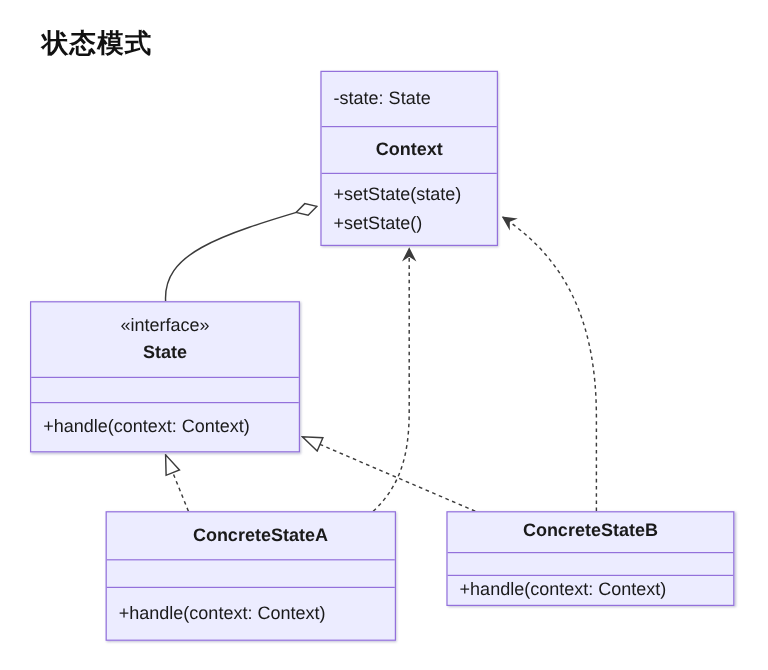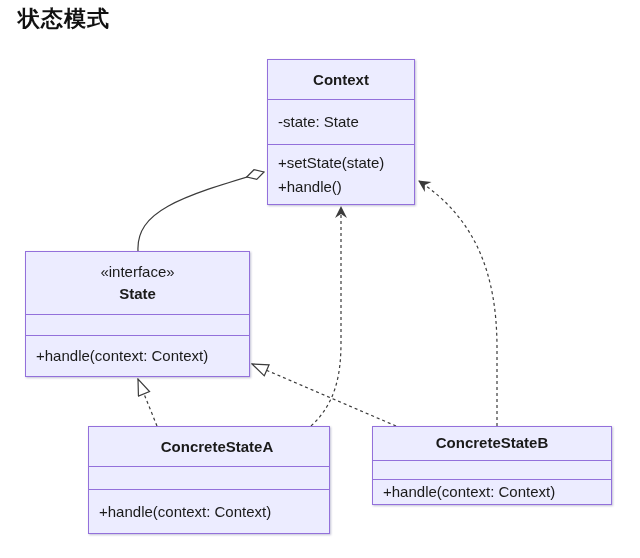--- a/index.html
+++ b/index.html
@@ -12,21 +12,21 @@
     position: relative;
     width: 640px;
     height: 558px;
     background: #ffffff;
     overflow: hidden;
   }
   .title {
     position: absolute;
     left: 18px;
     top: 4px;
-    margin: 0;
+    margin: 17px;
     font-size: 22px;
     font-weight: bold;
     color: #111111;
     letter-spacing: 1px;
   }
   .edges {
     position: absolute;
     left: 0;
     top: 0;
     width: 640px;
@@ -116,29 +116,29 @@
     <path d="M 157 426 L 138 379" fill="none" stroke="#3b3b3b" stroke-width="1.2" stroke-dasharray="3,3" marker-end="url(#m-triangle)"></path>
 
     <path d="M 396 426 L 252 364" fill="none" stroke="#3b3b3b" stroke-width="1.2" stroke-dasharray="3,3" marker-end="url(#m-triangle)"></path>
 
     <path d="M 311 426 C 336 403 341 374 341 342 L 341 207" fill="none" stroke="#3b3b3b" stroke-width="1.2" stroke-dasharray="3,3" marker-end="url(#m-open)"></path>
 
     <path d="M 497 426 L 497 348 C 497 270 473 217 419 181" fill="none" stroke="#3b3b3b" stroke-width="1.2" stroke-dasharray="3,3" marker-end="url(#m-open)"></path>
   </svg>
 
   <div class="uml-class" id="box-context">
+    <div class="compartment attrs">
+      <div class="member">-state: State</div>
+    </div>
     <div class="compartment header">
       <span class="cls-name">Context</span>
     </div>
-    <div class="compartment attrs">
-      <div class="member">-state: State</div>
-    </div>
     <div class="compartment methods">
       <div class="member">+setState(state)</div>
-      <div class="member">+handle()</div>
+      <div class="member">+setState()</div>
     </div>
   </div>
 
   <div class="uml-class" id="box-state">
     <div class="compartment header">
       <span class="stereotype">«interface»</span>
       <span class="cls-name">State</span>
     </div>
     <div class="compartment attrs"></div>
     <div class="compartment methods">

